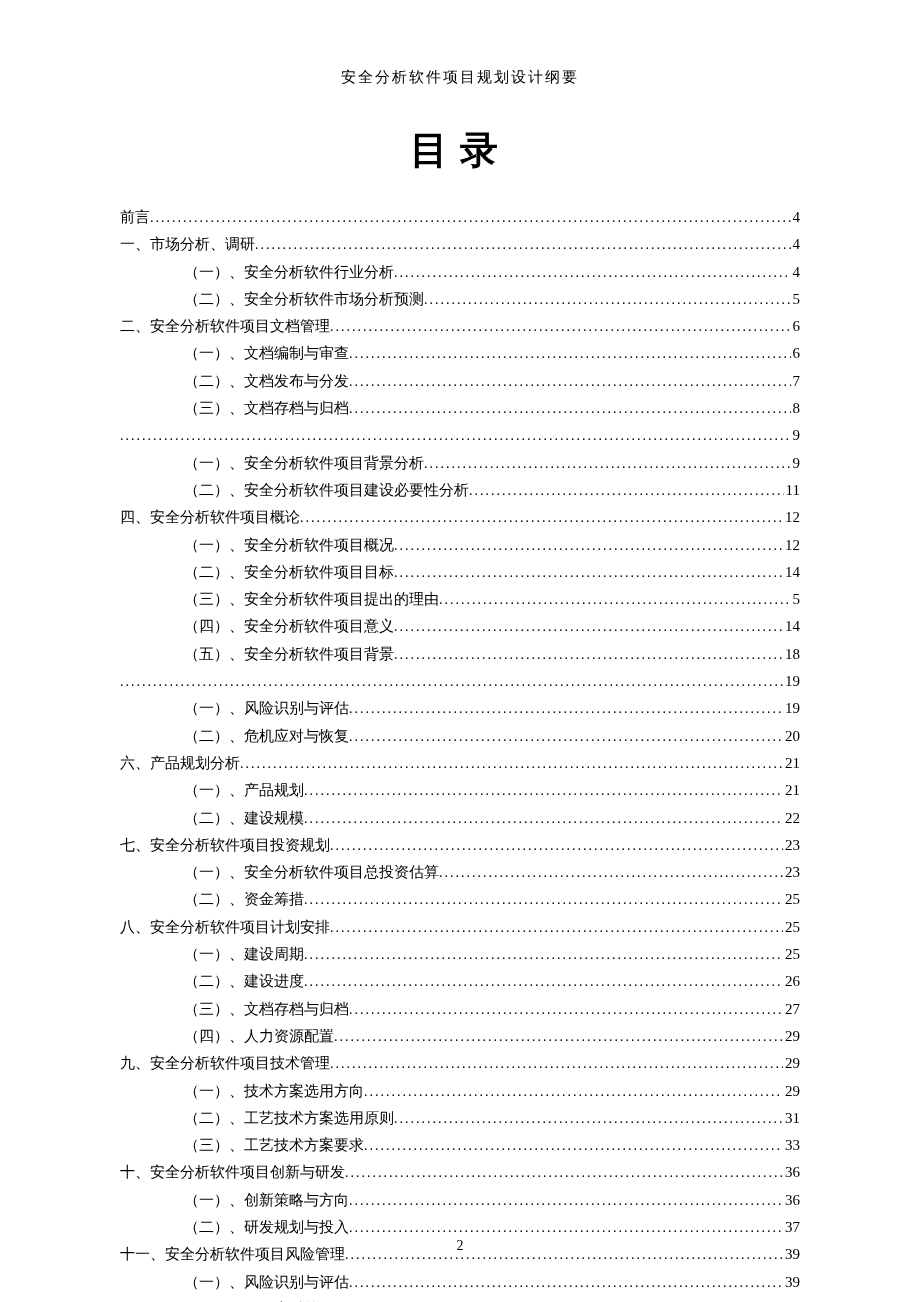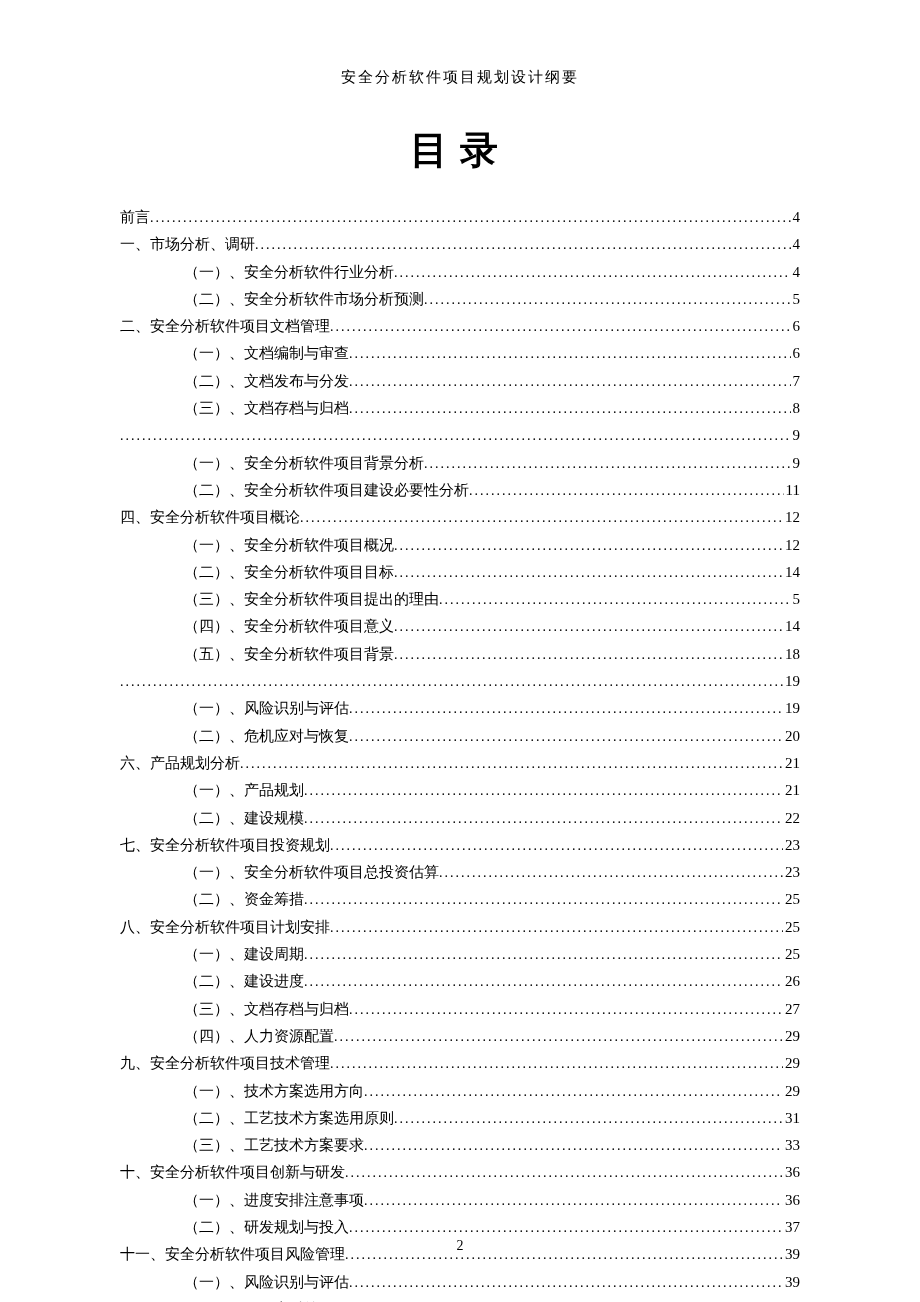--- a/index.html
+++ b/index.html
@@ -235,21 +235,21 @@
       <span class="toc-label">（三）、工艺技术方案要求</span>
       <span class="toc-dots"></span>
       <span class="toc-page">33</span>
     </div>
     <div class="toc-row level-0">
       <span class="toc-label">十、安全分析软件项目创新与研发</span>
       <span class="toc-dots"></span>
       <span class="toc-page">36</span>
     </div>
     <div class="toc-row level-1">
-      <span class="toc-label">（一）、进度安排注意事项</span>
+      <span class="toc-label">（一）、创新策略与方向</span>
       <span class="toc-dots"></span>
       <span class="toc-page">36</span>
     </div>
     <div class="toc-row level-1">
       <span class="toc-label">（二）、研发规划与投入</span>
       <span class="toc-dots"></span>
       <span class="toc-page">37</span>
     </div>
     <div class="toc-row level-0">
       <span class="toc-label">十一、安全分析软件项目风险管理</span>

